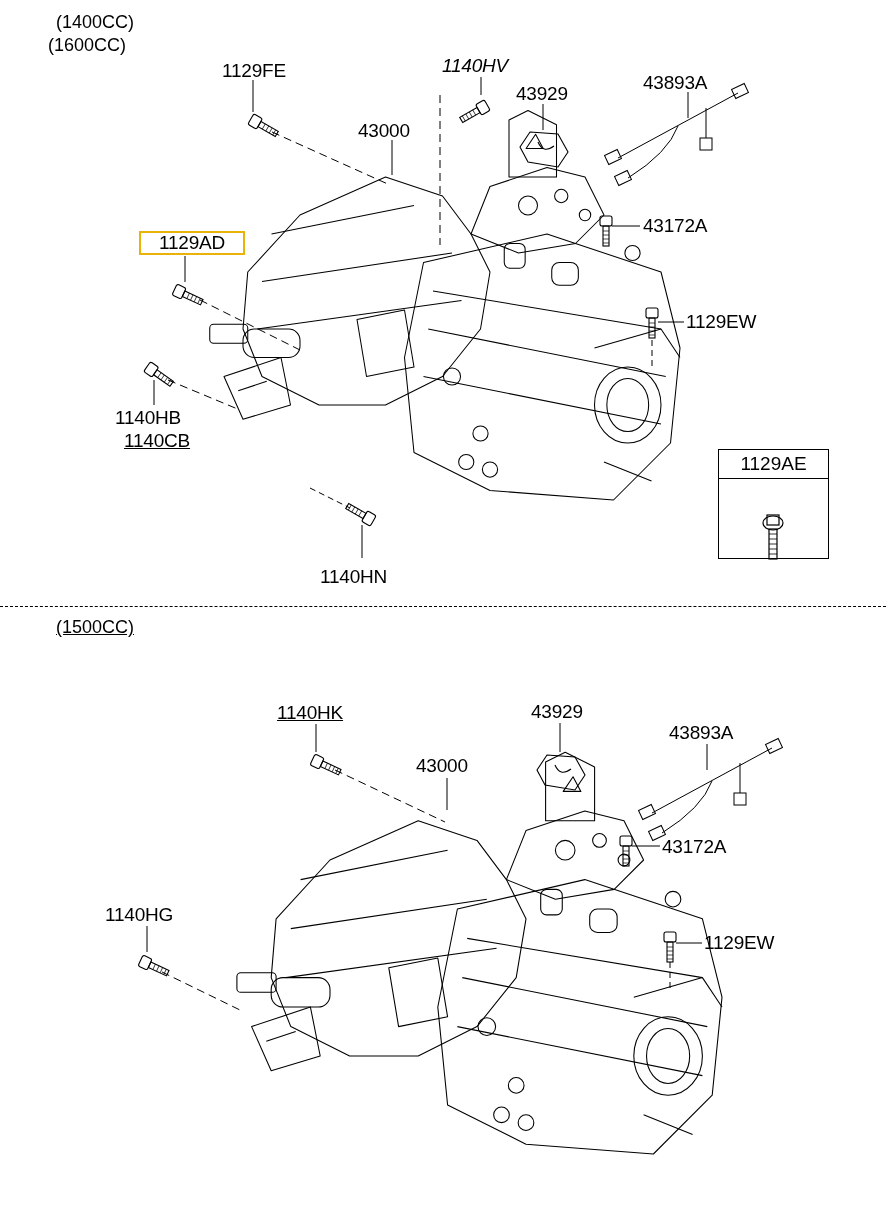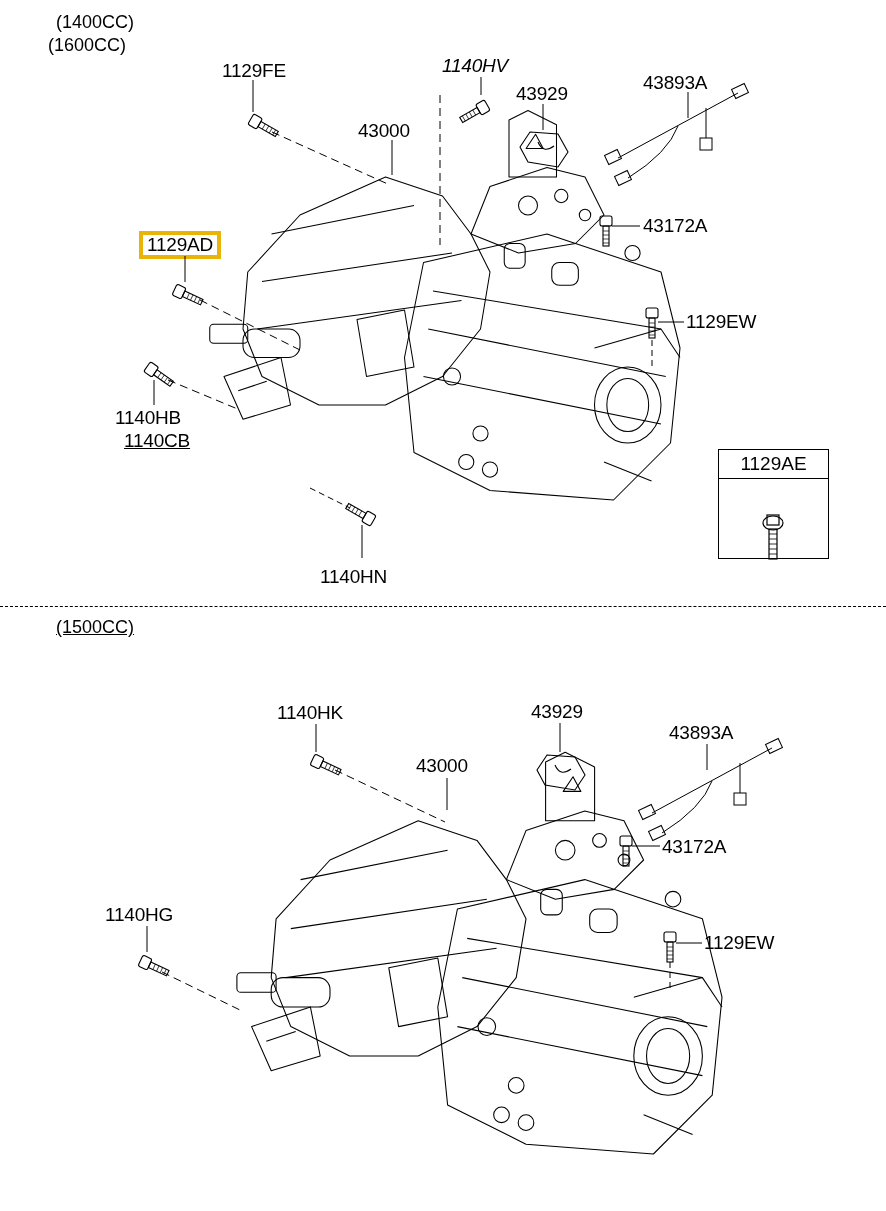--- a/index.html
+++ b/index.html
@@ -1,18 +1,18 @@
 <!DOCTYPE html>
 <html><head>
 <meta charset="utf-8">
 <style>
   html, body { margin:0; padding:0; background:#ffffff; }
   body { width:886px; height:1211px; position:relative; overflow:hidden; font-family:"Liberation Sans", sans-serif; color:#000; }
   .lbl { position:absolute; font-size:19px; line-height:20px; white-space:nowrap; letter-spacing:-0.2px; }
-  .hl { border:4px solid #eab308; padding:0 4px; }
+  .hl { border:2px solid #eab308; padding:0 18px; }
   .sect { position:absolute; font-size:18px; line-height:22px;margin-left:44px; }
   svg.art { position:absolute; left:0; top:0; }
   .inset { position:absolute; left:718px; top:449px; width:111px; height:110px; border:1.5px solid #000; box-sizing:border-box; }
   .inset-head { height:28px; border-bottom:1.5px solid #000; font-size:19px; line-height:28px; text-align:center; }
   .divider { position:absolute; left:0; top:606px; width:886px; border-top:1.5px dashed #000; }
 </style>
 </head>
 <body>
 
 <div class="sect" style="left:12px;top:11px;">(1400CC)</div>
@@ -37,21 +37,21 @@
     <rect x="48" y="36" width="12" height="10" fill="none" stroke="#000" stroke-width="1.2"></rect>
     <rect x="50" y="50" width="8" height="30" fill="none" stroke="#000" stroke-width="1.2"></rect>
     <path d="M50 55h8M50 60h8M50 65h8M50 70h8M50 75h8" stroke="#000" stroke-width="0.8"></path>
   </svg>
 </div>
 
 <div class="divider"></div>
 
 <div class="sect" style="left:12px;top:616px;text-decoration:underline;">(1500CC)</div>
 
-<div class="lbl" style="left:277px;top:703px;">1140HK</div>
+<div class="lbl" style="left:277px;top:703px;text-decoration:underline;">1140HK</div>
 <div class="lbl" style="left:416px;top:756px;">43000</div>
 <div class="lbl" style="left:531px;top:702px;">43929</div>
 <div class="lbl" style="left:669px;top:723px;">43893A</div>
 <div class="lbl" style="left:662px;top:837px;">43172A</div>
 <div class="lbl" style="left:704px;top:933px;">1129EW</div>
 <div class="lbl" style="left:105px;top:905px;">1140HG</div>
 
 <svg class="art" width="886" height="1211">
   <defs>
     <g id="transaxle" fill="none" stroke="#000" stroke-width="1.1" stroke-linejoin="round">

